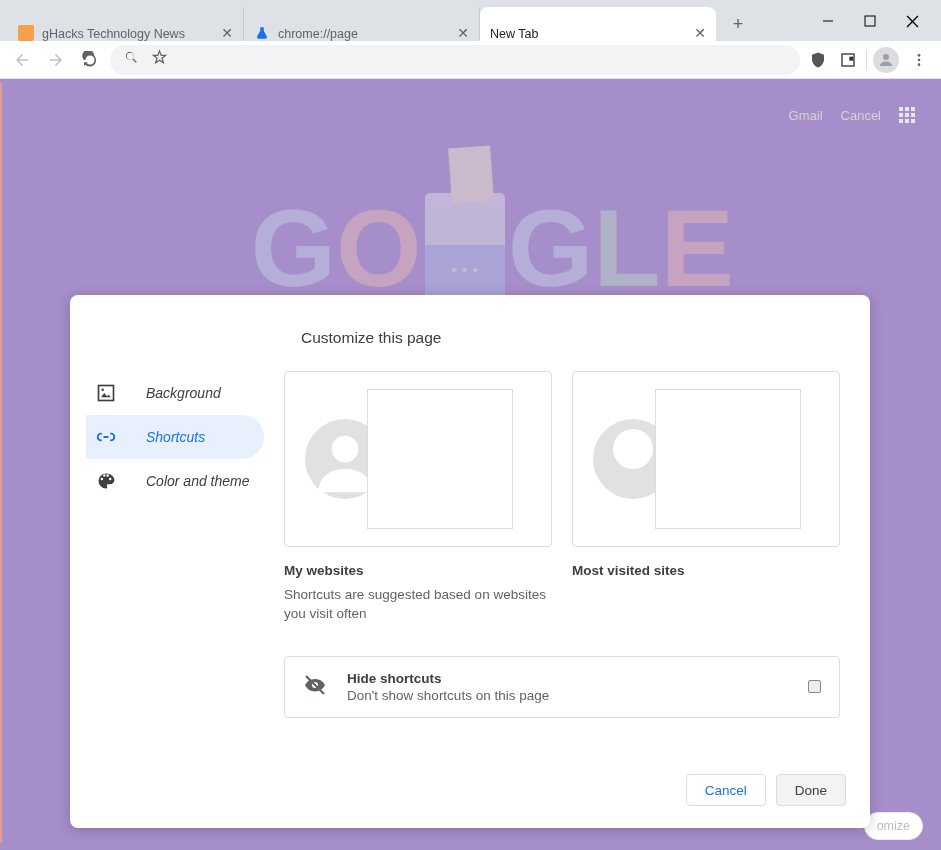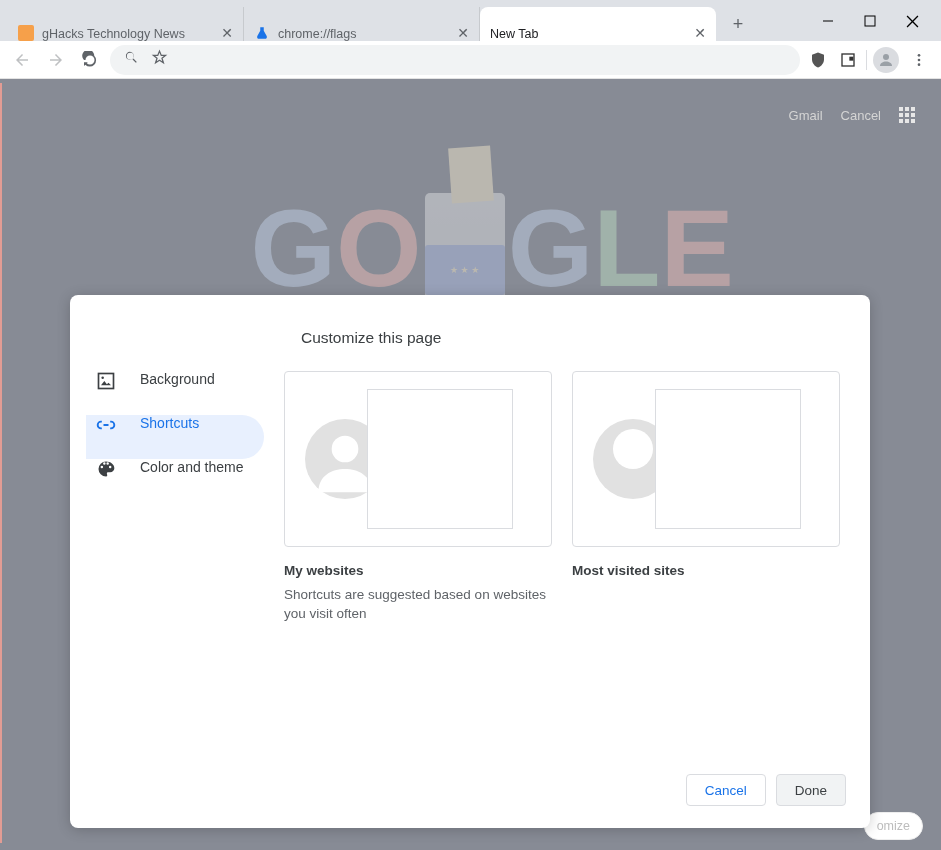--- a/index.html
+++ b/index.html
@@ -150,21 +150,21 @@
       display: flex;
       align-items: center;
       justify-content: center;
       color: #5f6368;
       cursor: pointer;
     }
     
     .content {
       position: relative;
       height: 771px;
-      background: #0f172a;
+      background: #4c1d95;
       padding-left: 12px;
     }
     .content-overlay {
       position: absolute;
       inset: 0;
       background: rgba(255,255,255,0.5);
       pointer-events: none;
     }
     .content-links {
       position: absolute;
@@ -244,28 +244,30 @@
       flex:1;
       display:flex;
       padding-top:24px;
     }
     .sidebar{
       width:200px;
       padding-left:16px;
     }
     .side-item{
       display:flex;
+      align-items:center;
       height:44px;
       padding-left:10px;
-      gap:24px;
+      gap:30px;
       font-size:14px;
       color:#3c4043;
       border-radius:0 22px 22px 0;
       cursor:pointer;
       margin-right:6px;
+      font-style:italic;
     }
     .side-item.selected{
       background:#e8f0fe;
       color:#1a73e8;
     }
     .side-item .side-icon{ width:20px;display:flex;justify-content:center; }
     .side-item.selected .side-icon{ color:#1a73e8; }
     .options{
       flex:1;
       padding-left:14px;
@@ -359,21 +361,21 @@
       <div class="favicon orange"></div>
       <span class="tab-title">gHacks Technology News</span>
       <span class="tab-close">✕</span>
     </div>
     <div class="tab">
       <div class="favicon blue">
         <svg width="14" height="14" viewBox="0 0 24 24">
             <path fill="#1a73e8" d="M9 2v6l-5 9c-1 2 0 5 3 5h10c3 0 4-3 3-5l-5-9V2z"></path>
           </svg>
       </div>
-      <span class="tab-title">chrome://flags</span>
+      <span class="tab-title">chrome://page</span>
       <span class="tab-close">✕</span>
     </div>
     <div class="tab active">
       <span class="tab-title">New Tab</span>
       <span class="tab-close">✕</span>
     </div>
     <div class="new-tab-btn">+</div>
   </div>
   <div class="window-controls">
     <div class="window-control">
@@ -531,20 +533,33 @@
             <div class="option-desc">Shortcuts are suggested based on websites you visit often</div>
           </div>
           <div class="option">
             <div class="card">
               <div class="bg-shape globe"></div>
               <div class="white-rect"></div>
             </div>
             <div class="option-title">Most visited sites</div>
           </div>
         </div>
+        <div class="hide-row">
+          <span class="hide-icon">
+            <svg width="24" height="24" viewBox="0 0 24 24">
+                <path fill="#5f6368" d="M12 6a11 11 0 00-10 6 11 11 0 0020 0A11 11 0 0012 6zm0 9a3 3 0 110-6 3 3 0 010 6z"></path>
+                <line x1="3" y1="3" x2="21" y2="21" stroke="#5f6368" stroke-width="2.2"></line>
+              </svg>
+          </span>
+          <div class="hide-text">
+            <div class="hide-title">Hide shortcuts</div>
+            <div class="hide-desc">Don't show shortcuts on this page</div>
+          </div>
+          <div class="checkbox"></div>
+        </div>
       </div>
     </div>
     <div class="modal-footer">
       <div class="btn cancel">Cancel</div>
       <div class="btn done">Done</div>
     </div>
   </div>
 </div>
 
 </body></html>

